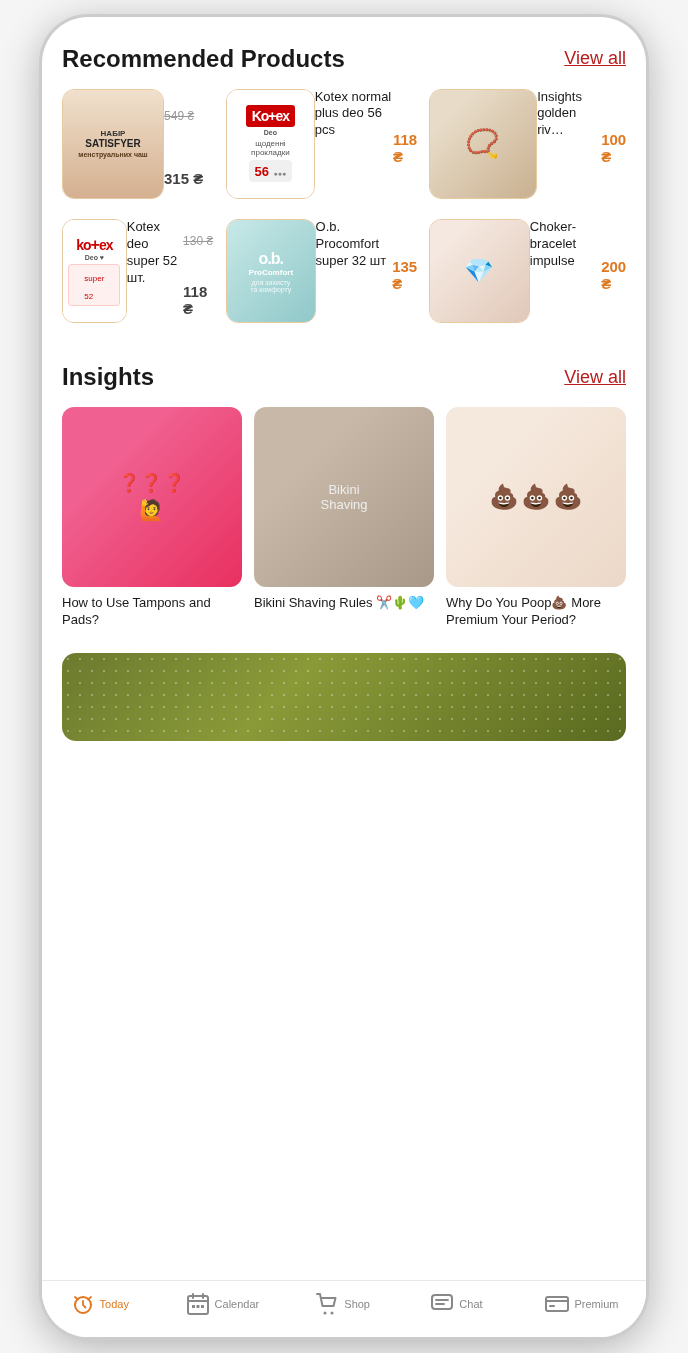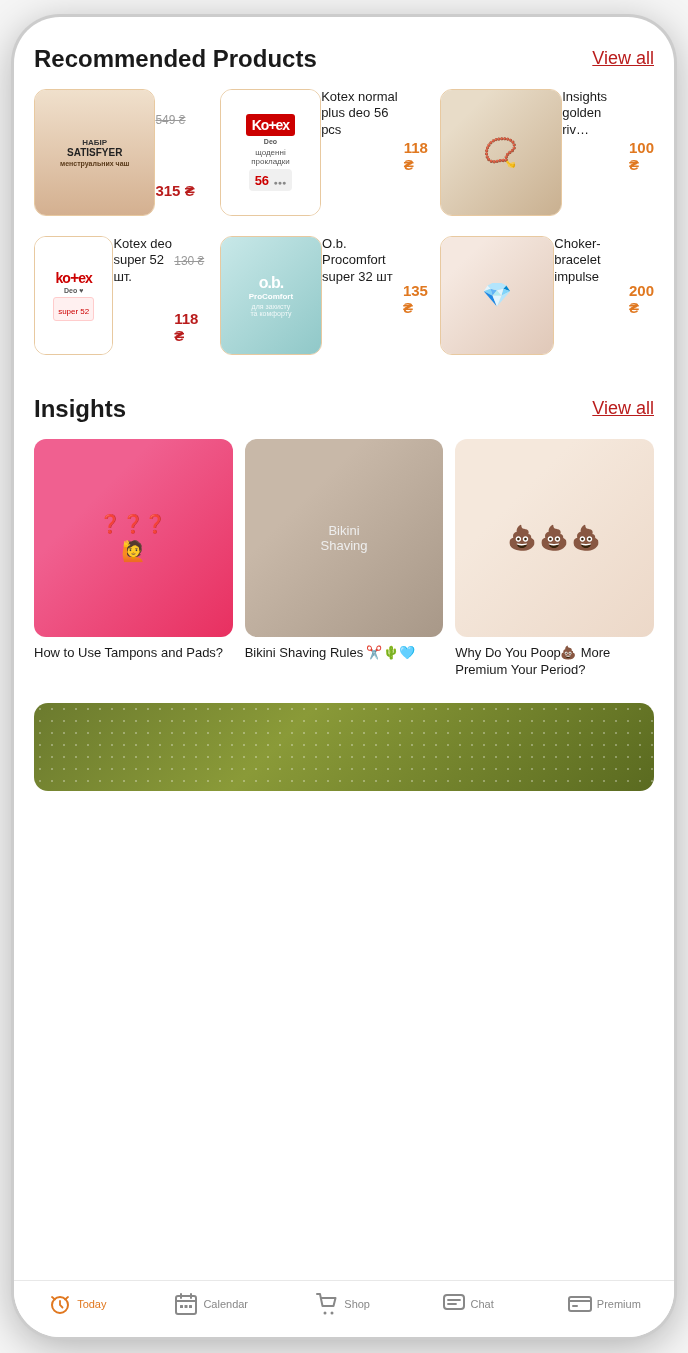--- a/index.html
+++ b/index.html
@@ -7,21 +7,21 @@
     body {
       width: 688px;
       min-height: 1353px;
       background: #f5f5f5;
       font-family: -apple-system, BlinkMacSystemFont, 'Helvetica Neue', Arial, sans-serif;
       display: flex;
       justify-content: center;
       align-items: center;
     }
     .phone-frame {
-      width: 660px;
+      width: 604px;
       min-height: 1320px;
       background: #ffffff;
       border-radius: 46px;
       overflow: hidden;
       box-shadow: 0 0 0 3px #ccc, 0 8px 40px rgba(0,0,0,0.3);
       display: flex;
       flex-direction: column;
       position: relative;
     }
     .scroll-content {
@@ -94,21 +94,21 @@
       flex-wrap: wrap;
     }
     .price-old {
       font-size: 12px;
       color: #999;
       text-decoration: line-through;
     }
     .price-new {
       font-size: 15px;
       font-weight: 700;
-      color: #b91c1c;
+      color: #404040;
     }
     .price-single {
       font-size: 15px;
       font-weight: 700;
       color: #e07820;
     }
     
     .insights-grid {
       display: grid;
       grid-template-columns: repeat(3, 1fr);
@@ -260,21 +260,21 @@
         <div class="product-price-row">
           <span class="price-single">100 ₴</span>
         </div>
       </div>
 
       <div class="product-card">
         <div class="product-image-wrap">
           <div style="background:#fff;display:flex;flex-direction:column;align-items:center;justify-content:center;width:100%;height:100%;padding:6px;">
             <div style="font-size:14px;font-weight:900;color:#cc0000;letter-spacing:-1px;">ko<span style="font-size:16px;">+</span>ex</div>
             <div style="font-size:7px;color:#555;font-weight:600;">Deo ♥</div>
-            <div style="background:#fff0f0;border:1px solid #ffcccc;border-radius:3px;padding:2px 4px;margin-top:3px;">
+            <div style="background:#fff0f0;border:1px solid #ffcccc;border-radius:3px;padding:2px 15px;margin-top:3px;">
               <span style="font-size:8px;color:#cc0000;">super 52</span>
             </div>
           </div>
         </div>
         <div class="product-name">Kotex deo super 52 шт.</div>
         <div class="product-price-row">
           <span class="price-old">130 ₴</span>
           <span class="price-new">118 ₴</span>
         </div>
       </div>

